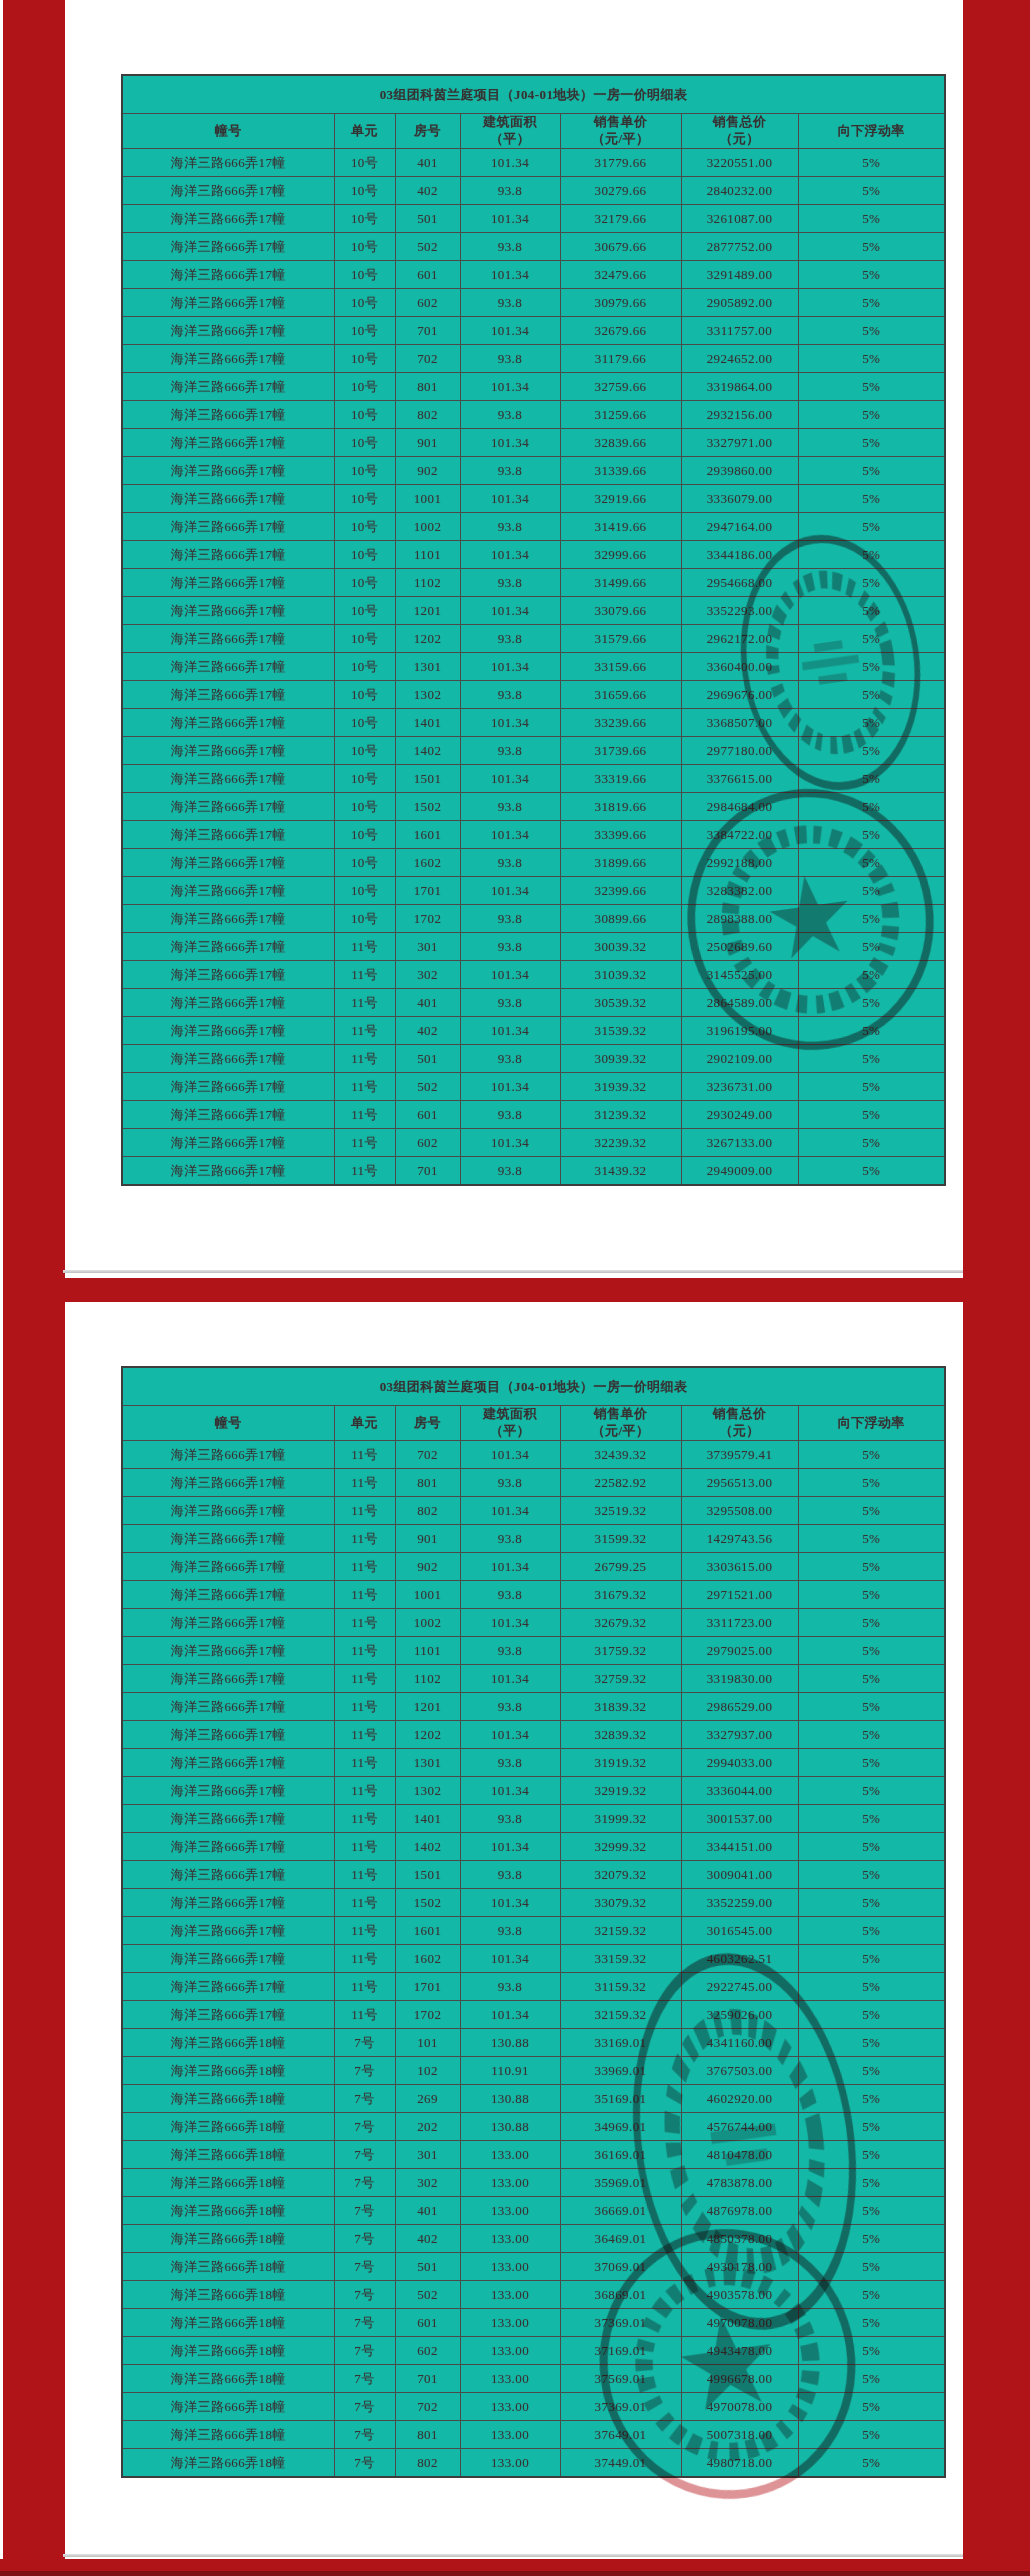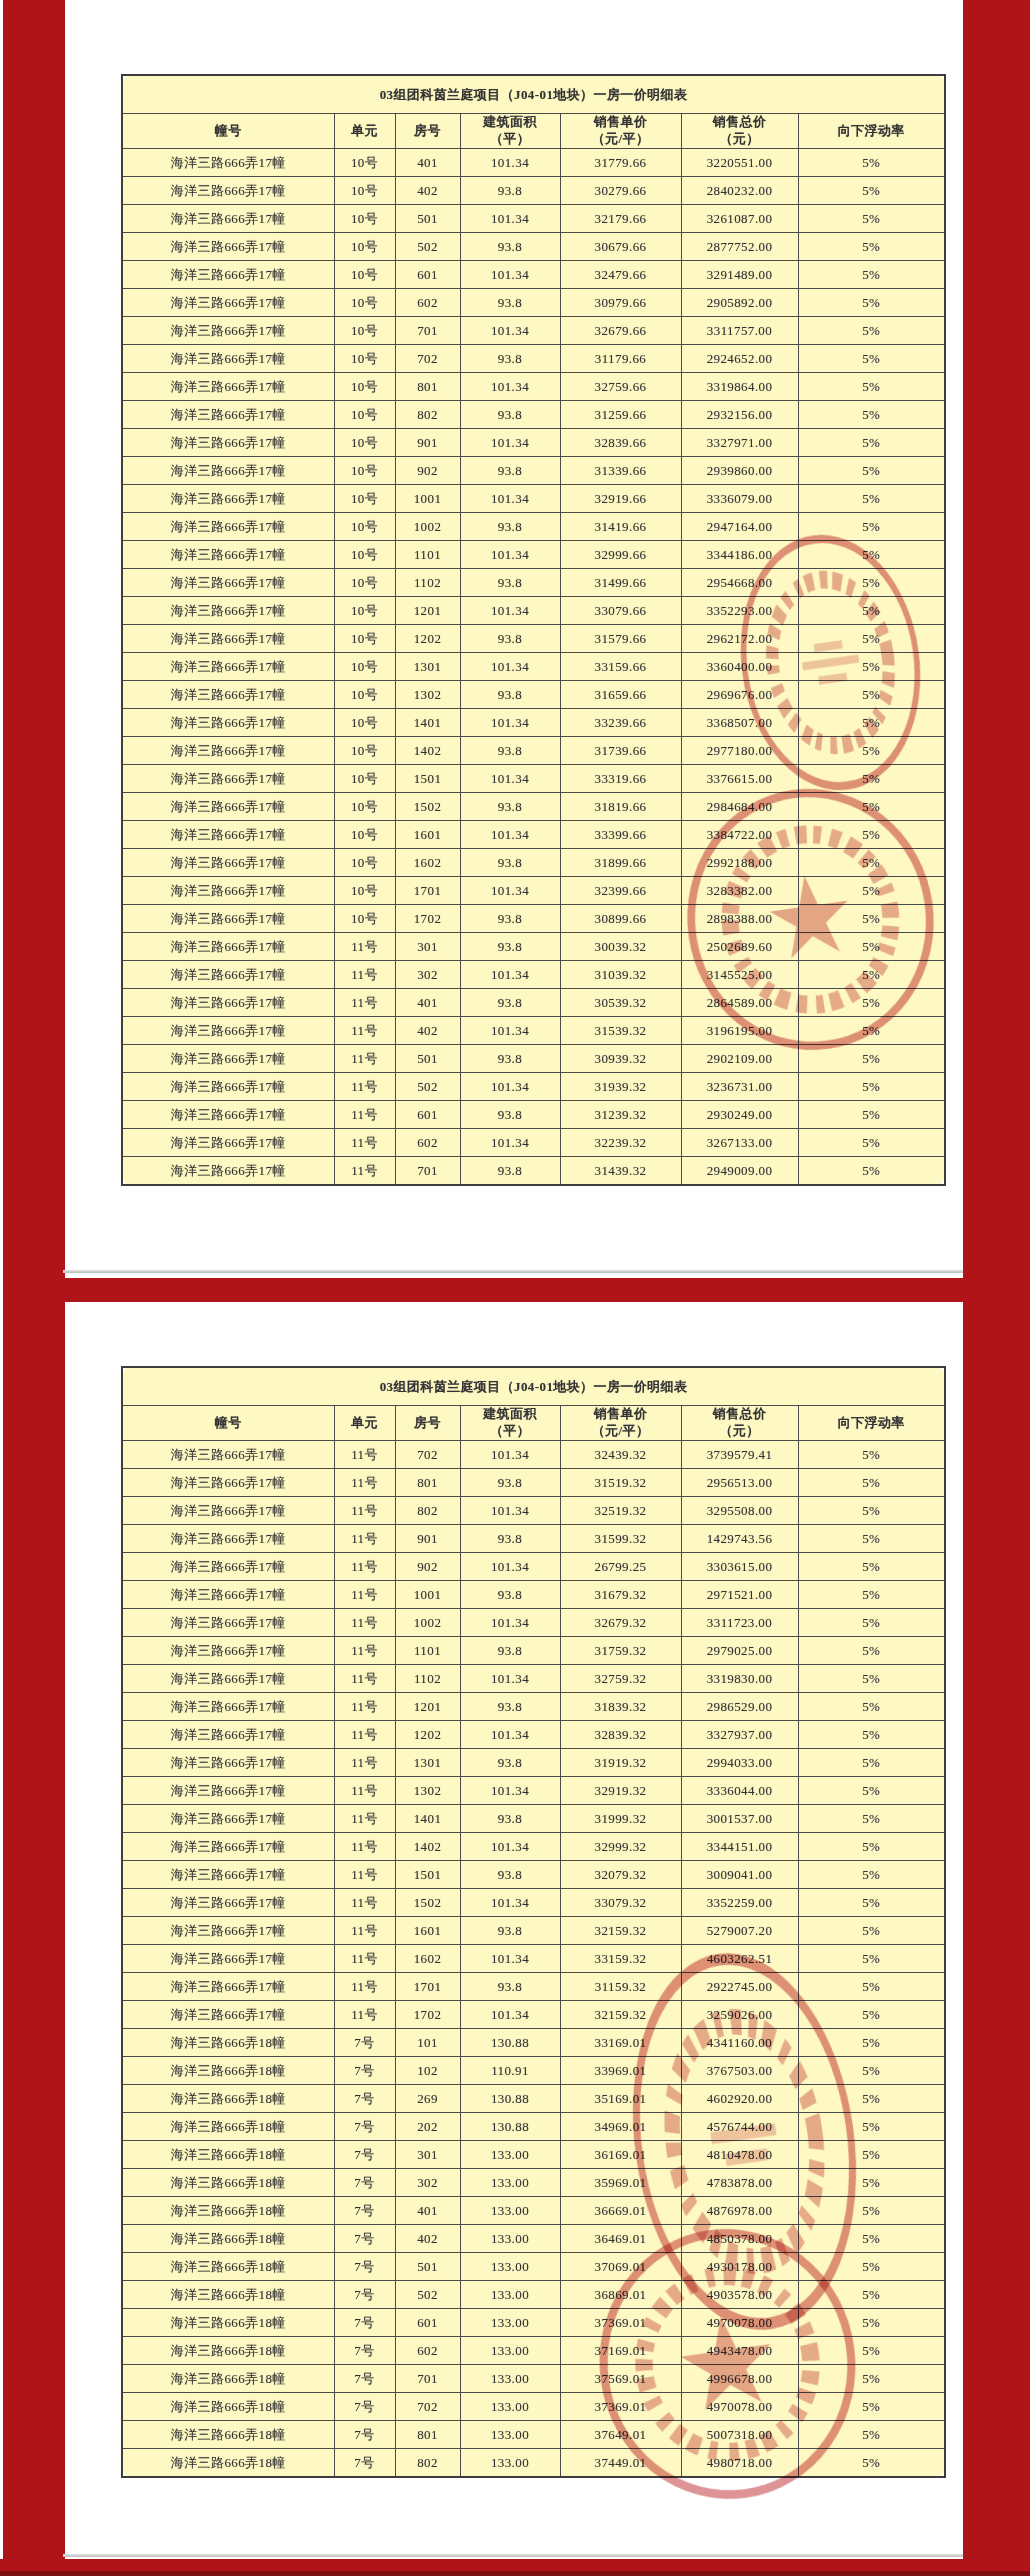--- a/index.html
+++ b/index.html
@@ -11,21 +11,21 @@
   .bar{position:absolute;background:#b01419;}
   .bar-left{left:2.9px;top:0;width:62px;height:2576px;}
   .bar-right{left:963px;top:0;width:67px;height:2576px;}
   .band-mid{left:2.9px;top:1278px;width:1027px;height:24px;}
   .band-bottom{left:0;top:2559px;width:1030px;height:17px;}
   .band-bottom-dark{left:0;top:2571px;width:1030px;height:4.8px;background:#7e0f13;}
   .shadow-line{position:absolute;left:63px;width:900px;height:2.9px;
     background:linear-gradient(#e2e2e2,#bfbfbf);}
   
   .price-table{position:absolute;left:121px;width:823px;border-collapse:collapse;table-layout:fixed;
-    background:#fef9c3;border-radius:13px;}
+    background:#14b8a6;}
   .price-table,.price-table td,.price-table th{border:1.9px solid #4a4a4a;}
   .price-table{border-width:2.9px;border-color:#3d3d3d;}
   .price-table td,.price-table th{
     text-align:center;vertical-align:middle;color:#333;
     font-size:13px;letter-spacing:0.4px;padding:0;
     text-shadow:0 0 1px rgba(90,90,90,.45);
   }
   .title-cell{height:37px;font-size:17px;font-weight:bold;letter-spacing:1.4px;color:#2c2c2c;}
   .price-table thead th{height:34px;font-weight:bold;line-height:1.3;}
   .price-table tbody td{height:27px;}
@@ -478,21 +478,21 @@
         <td>101.34</td>
         <td>32439.32</td>
         <td>3739579.41</td>
         <td>5%</td>
       </tr>
       <tr>
         <td>海洋三路666弄17幢</td>
         <td>11号</td>
         <td>801</td>
         <td>93.8</td>
-        <td>31519.32</td>
+        <td>22582.92</td>
         <td>2956513.00</td>
         <td>5%</td>
       </tr>
       <tr>
         <td>海洋三路666弄17幢</td>
         <td>11号</td>
         <td>802</td>
         <td>101.34</td>
         <td>32519.32</td>
         <td>3295508.00</td>
@@ -623,21 +623,21 @@
         <td>33079.32</td>
         <td>3352259.00</td>
         <td>5%</td>
       </tr>
       <tr>
         <td>海洋三路666弄17幢</td>
         <td>11号</td>
         <td>1601</td>
         <td>93.8</td>
         <td>32159.32</td>
-        <td>5279007.20</td>
+        <td>3016545.00</td>
         <td>5%</td>
       </tr>
       <tr>
         <td>海洋三路666弄17幢</td>
         <td>11号</td>
         <td>1602</td>
         <td>101.34</td>
         <td>33159.32</td>
         <td>4603262.51</td>
         <td>5%</td>

